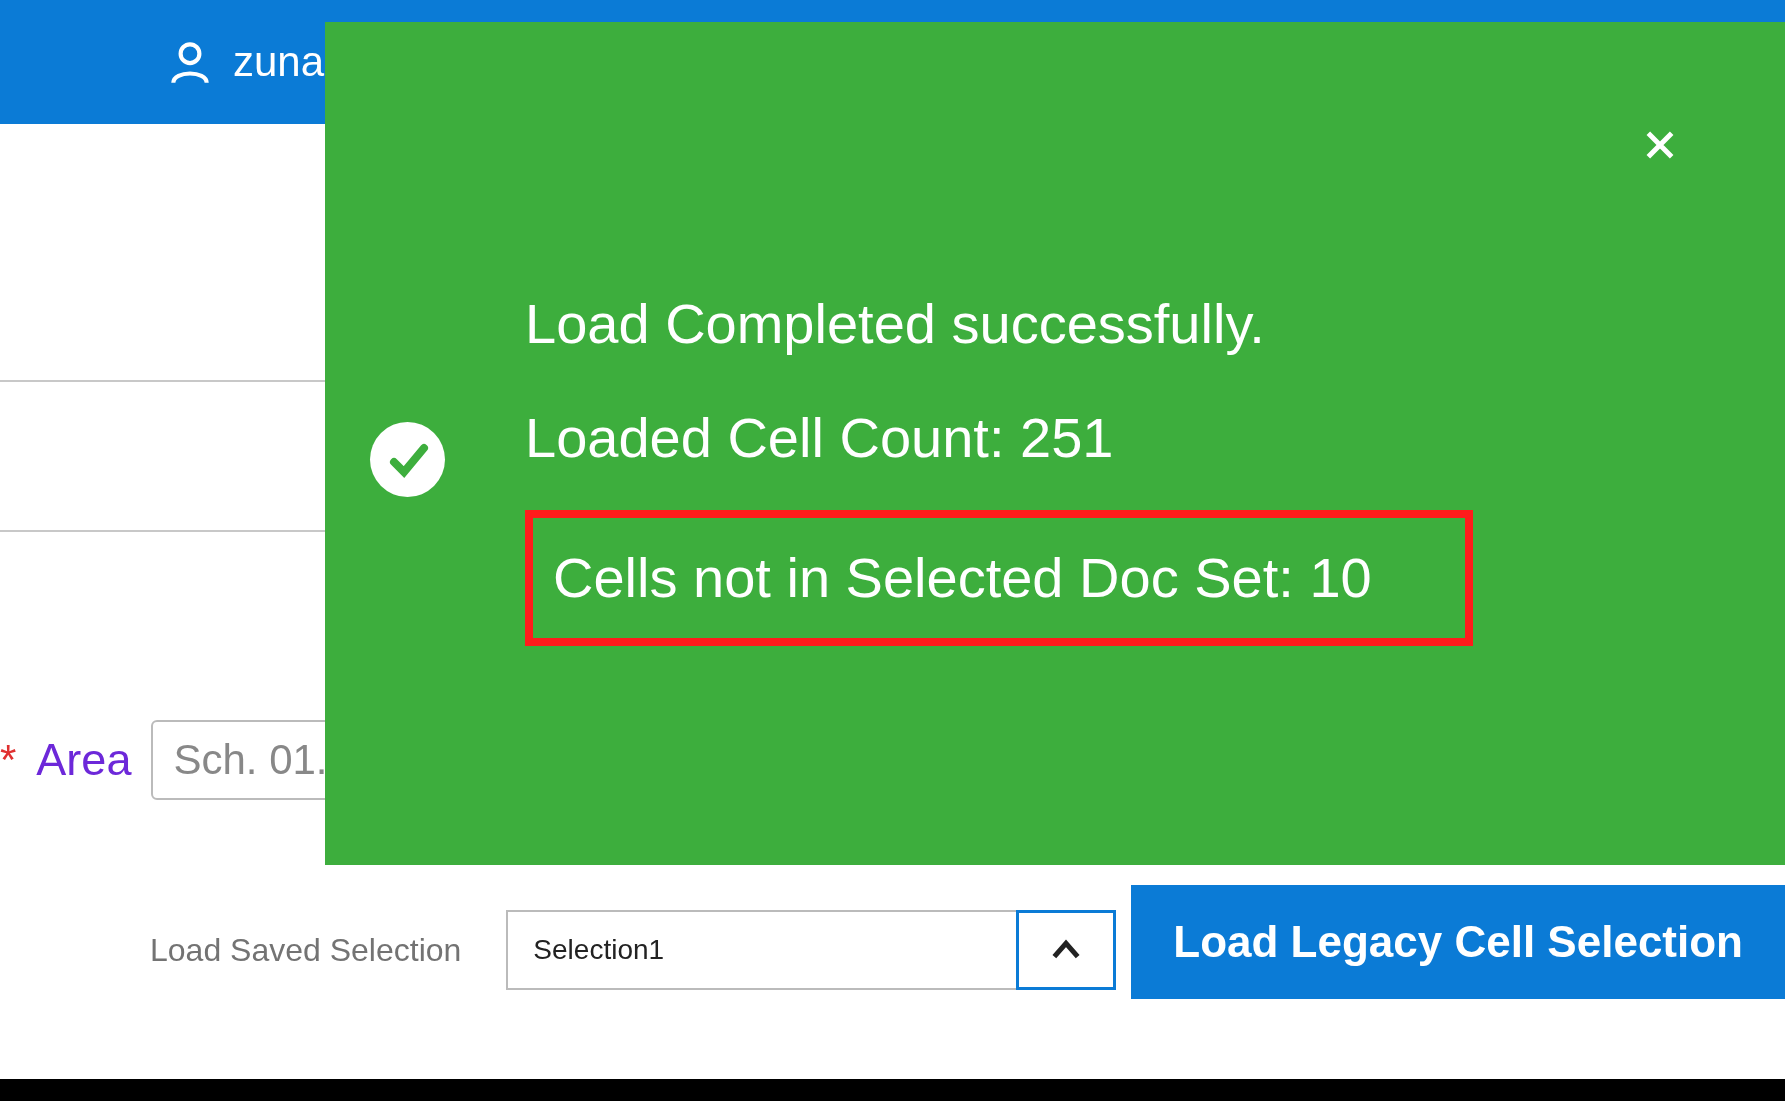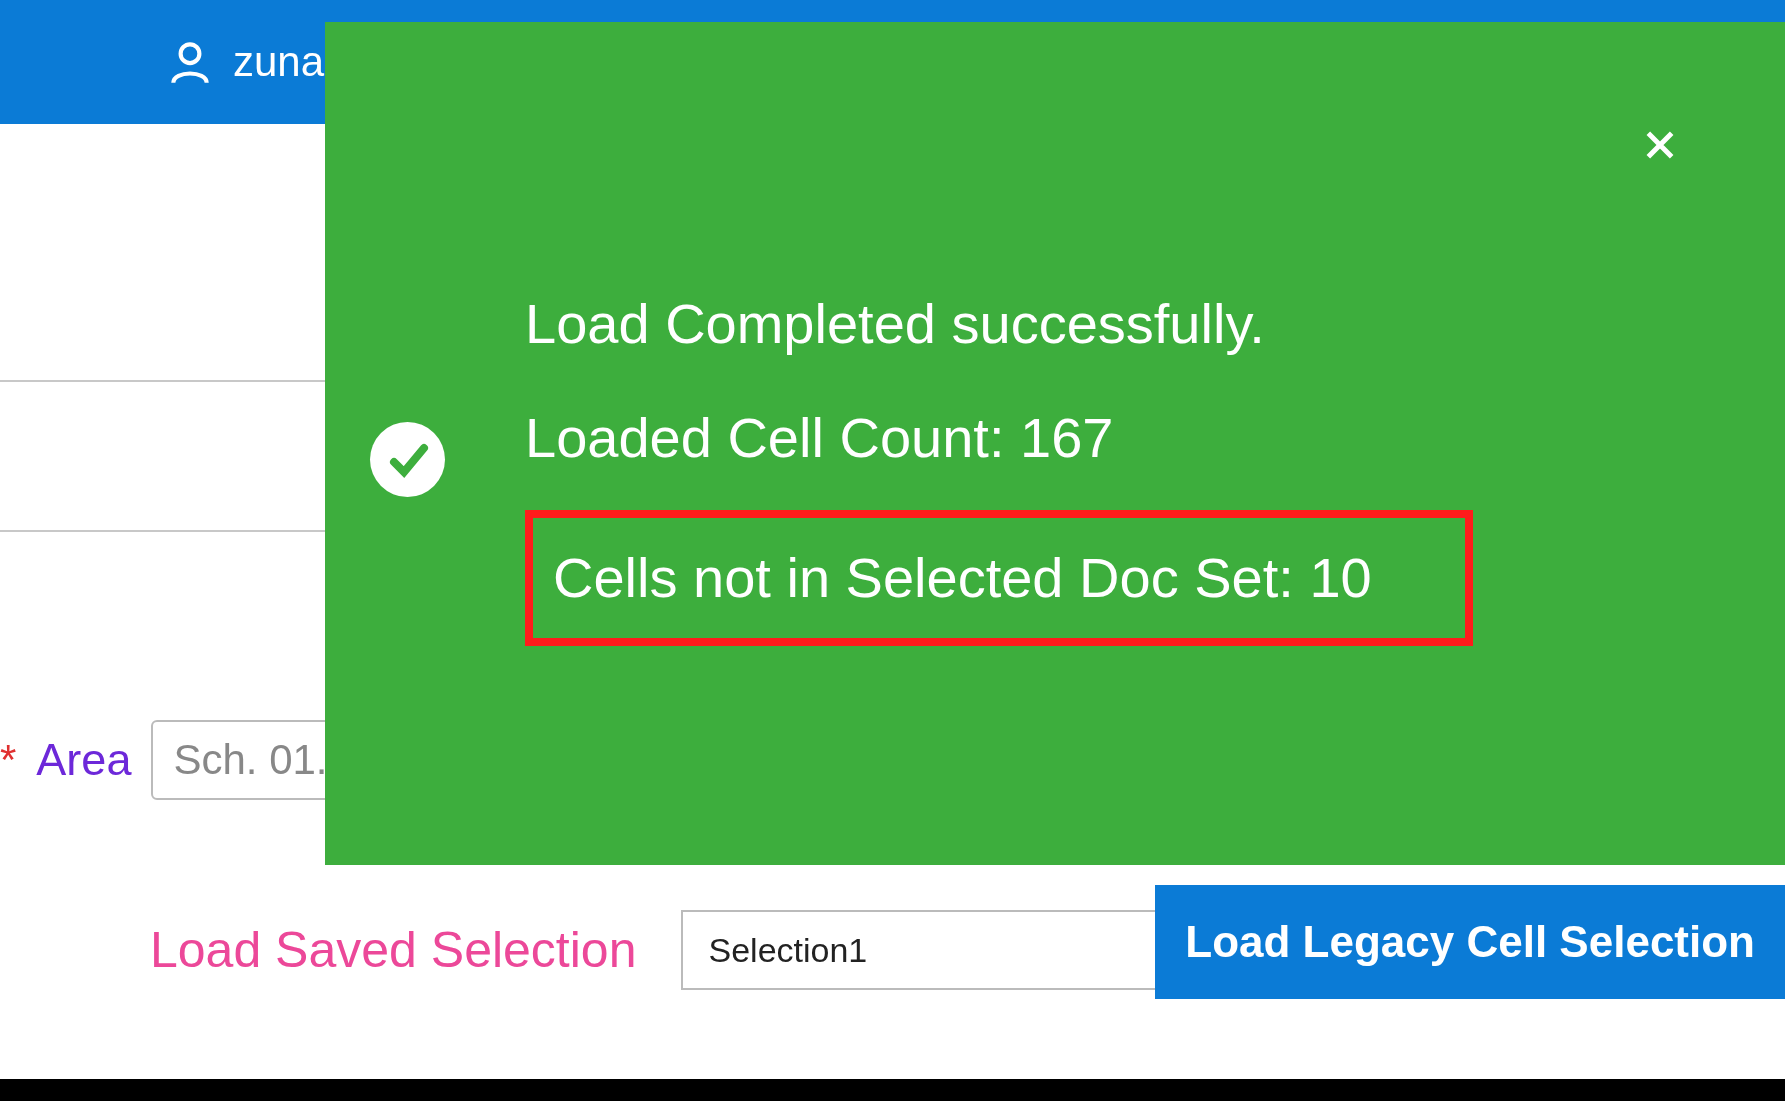--- a/index.html
+++ b/index.html
@@ -91,56 +91,56 @@
     }
     .load-saved-row {
       position: absolute;
       top: 910px;
       left: 150px;
       display: flex;
       align-items: center;
       gap: 45px;
     }
     .load-saved-label {
-      font-size: 50px;
-      color: #ec4899;
+      font-size: 32px;
+      color: #737373;
     }
     .selection-dropdown {
       display: flex;
       align-items: stretch;
       height: 80px;
     }
     .selection-text {
       border: 2px solid #bbb;
       border-right: none;
       padding: 8px 25px;
       display: flex;
       align-items: center;
-      font-size: 34px;
+      font-size: 28px;
       color: #222;
       width: 510px;
     }
     .selection-chevron {
       border: 3px solid #0b7bd6;
       width: 100px;
       display: flex;
       align-items: center;
       justify-content: center;
       color: #0b7bd6;
       font-size: 36px;
     }
     .load-legacy-btn {
       position: absolute;
       top: 885px;
       right: 0;
       background: #0b7bd6;
       color: white;
       font-size: 44px;
       font-weight: 600;
-      padding: 32px 30px;
+      padding: 32px 42px;
       border: none;
     }
     .toast {
       position: absolute;
       top: 22px;
       left: 325px;
       width: 1460px;
       height: 843px;
       background: #3dae3d;
       color: white;
@@ -287,20 +287,20 @@
       <path d="M5 13 L10 18 L20 6"></path>
     </svg>
   </div>
   <div class="toast-close">
     <svg width="40" height="40" viewBox="0 0 24 24" fill="none" stroke="white" stroke-width="3">
       <path d="M5 5 L19 19 M19 5 L5 19"></path>
     </svg>
   </div>
   <div class="toast-content">
     <div class="toast-line">Load Completed successfully.</div>
-    <div class="toast-line">Loaded Cell Count: 167</div>
+    <div class="toast-line">Loaded Cell Count: 251</div>
     <div class="toast-red-box">
       <div>Cells not in Selected Doc Set: 10</div>
     </div>
   </div>
 </div>
 
 <div class="bottom-bar"></div>
 
 </body></html>

